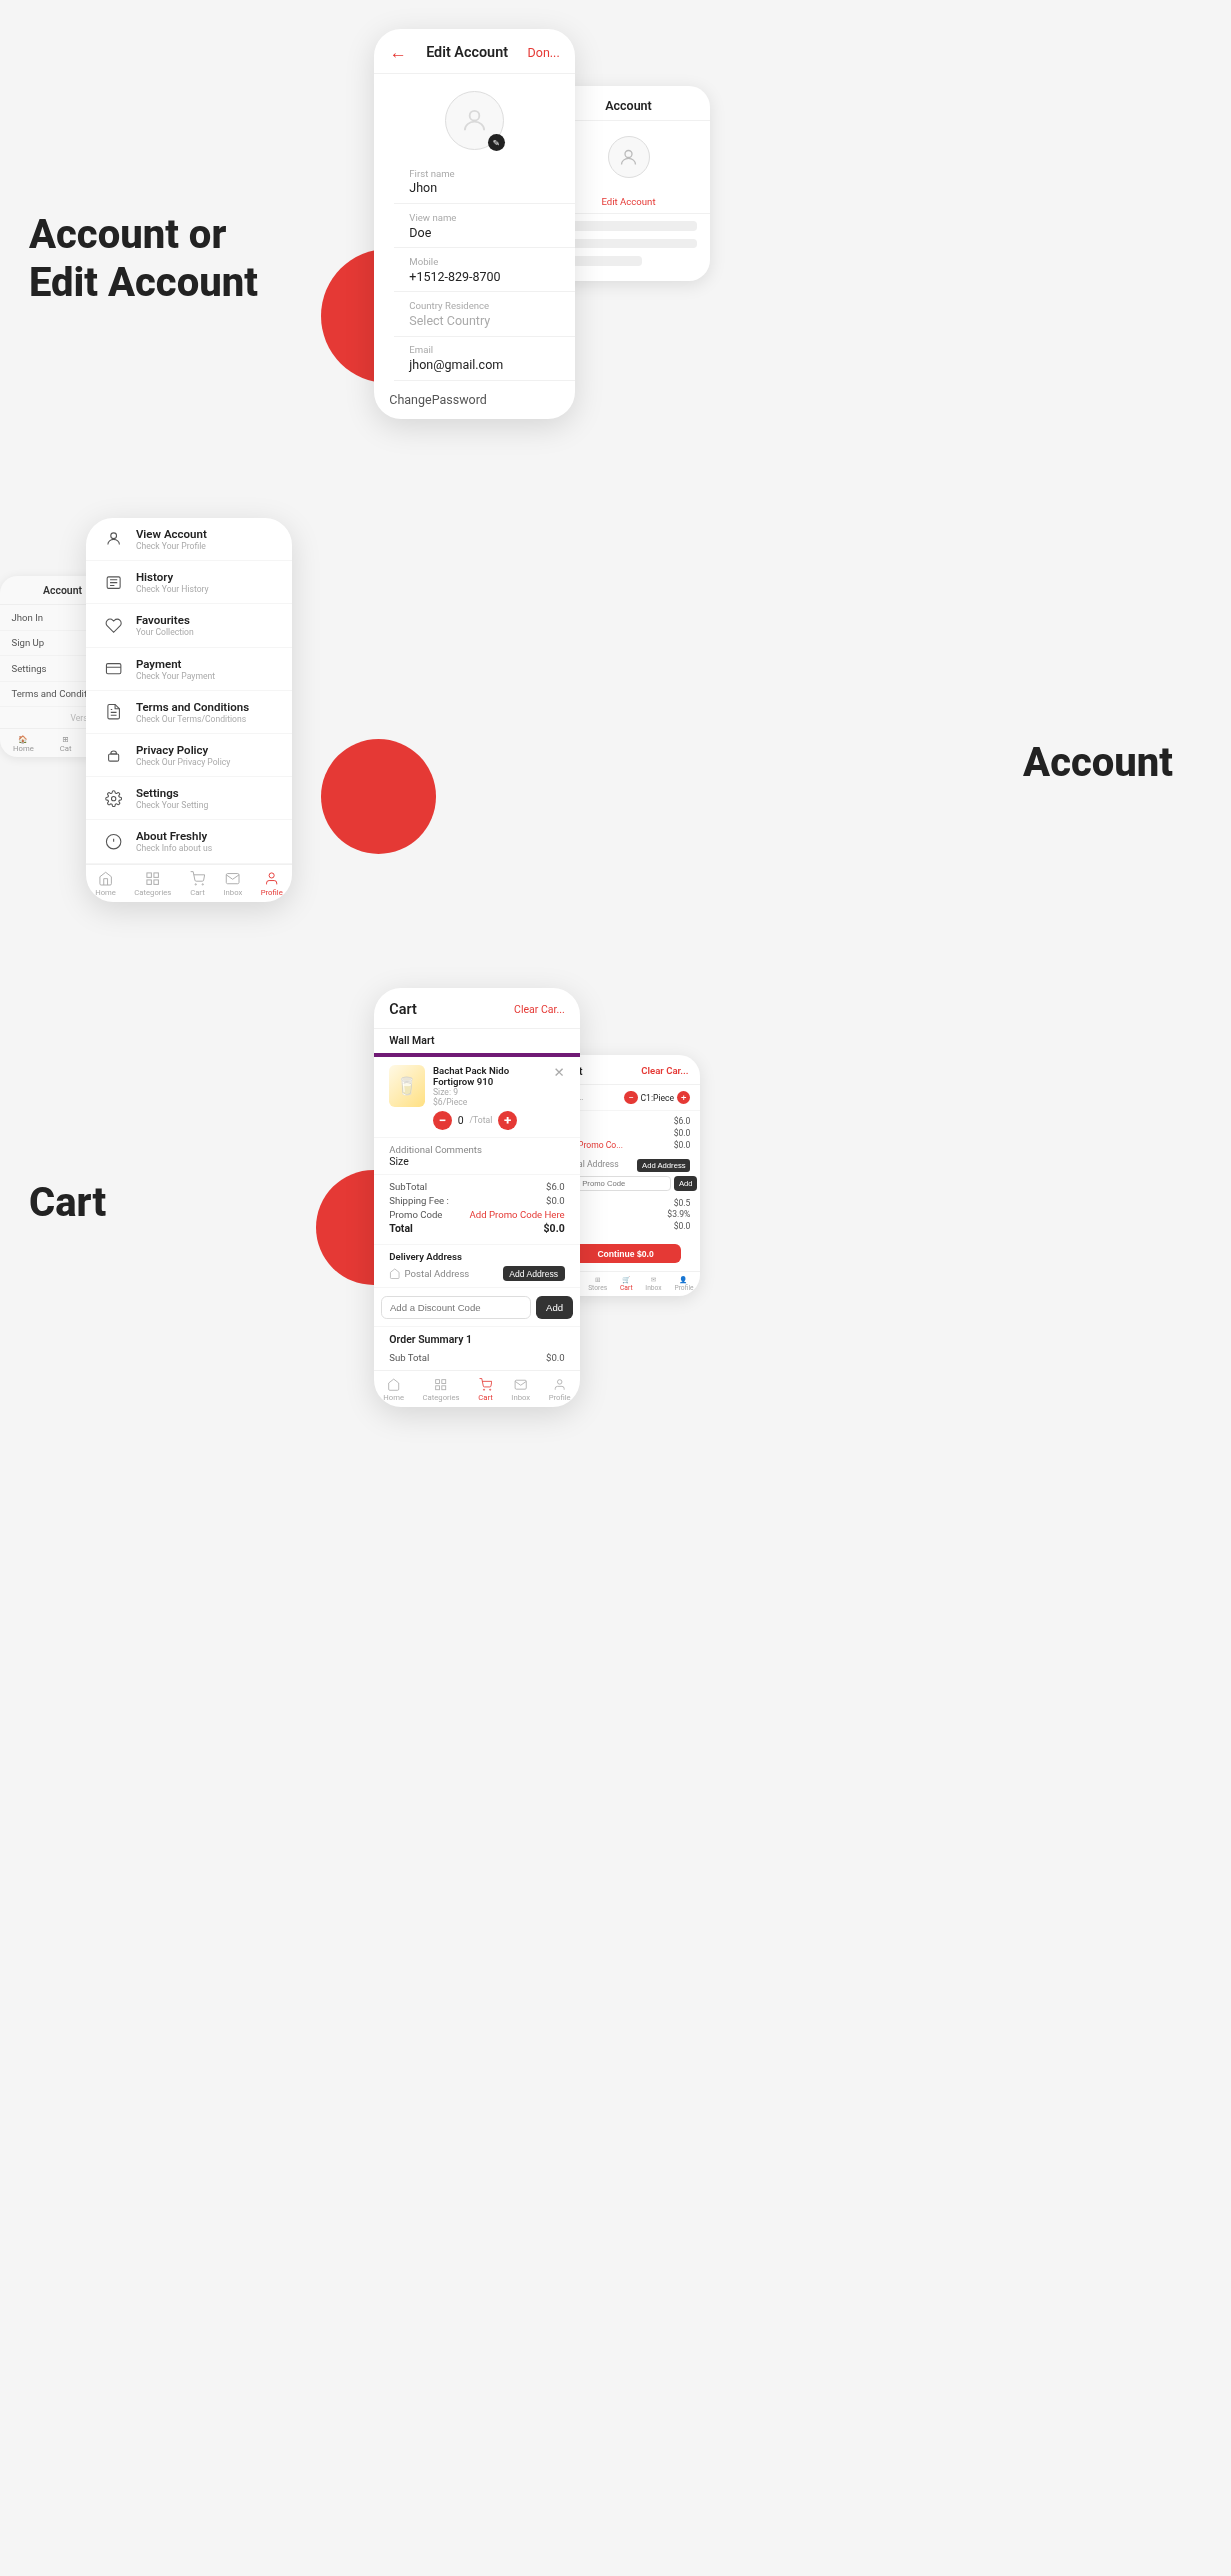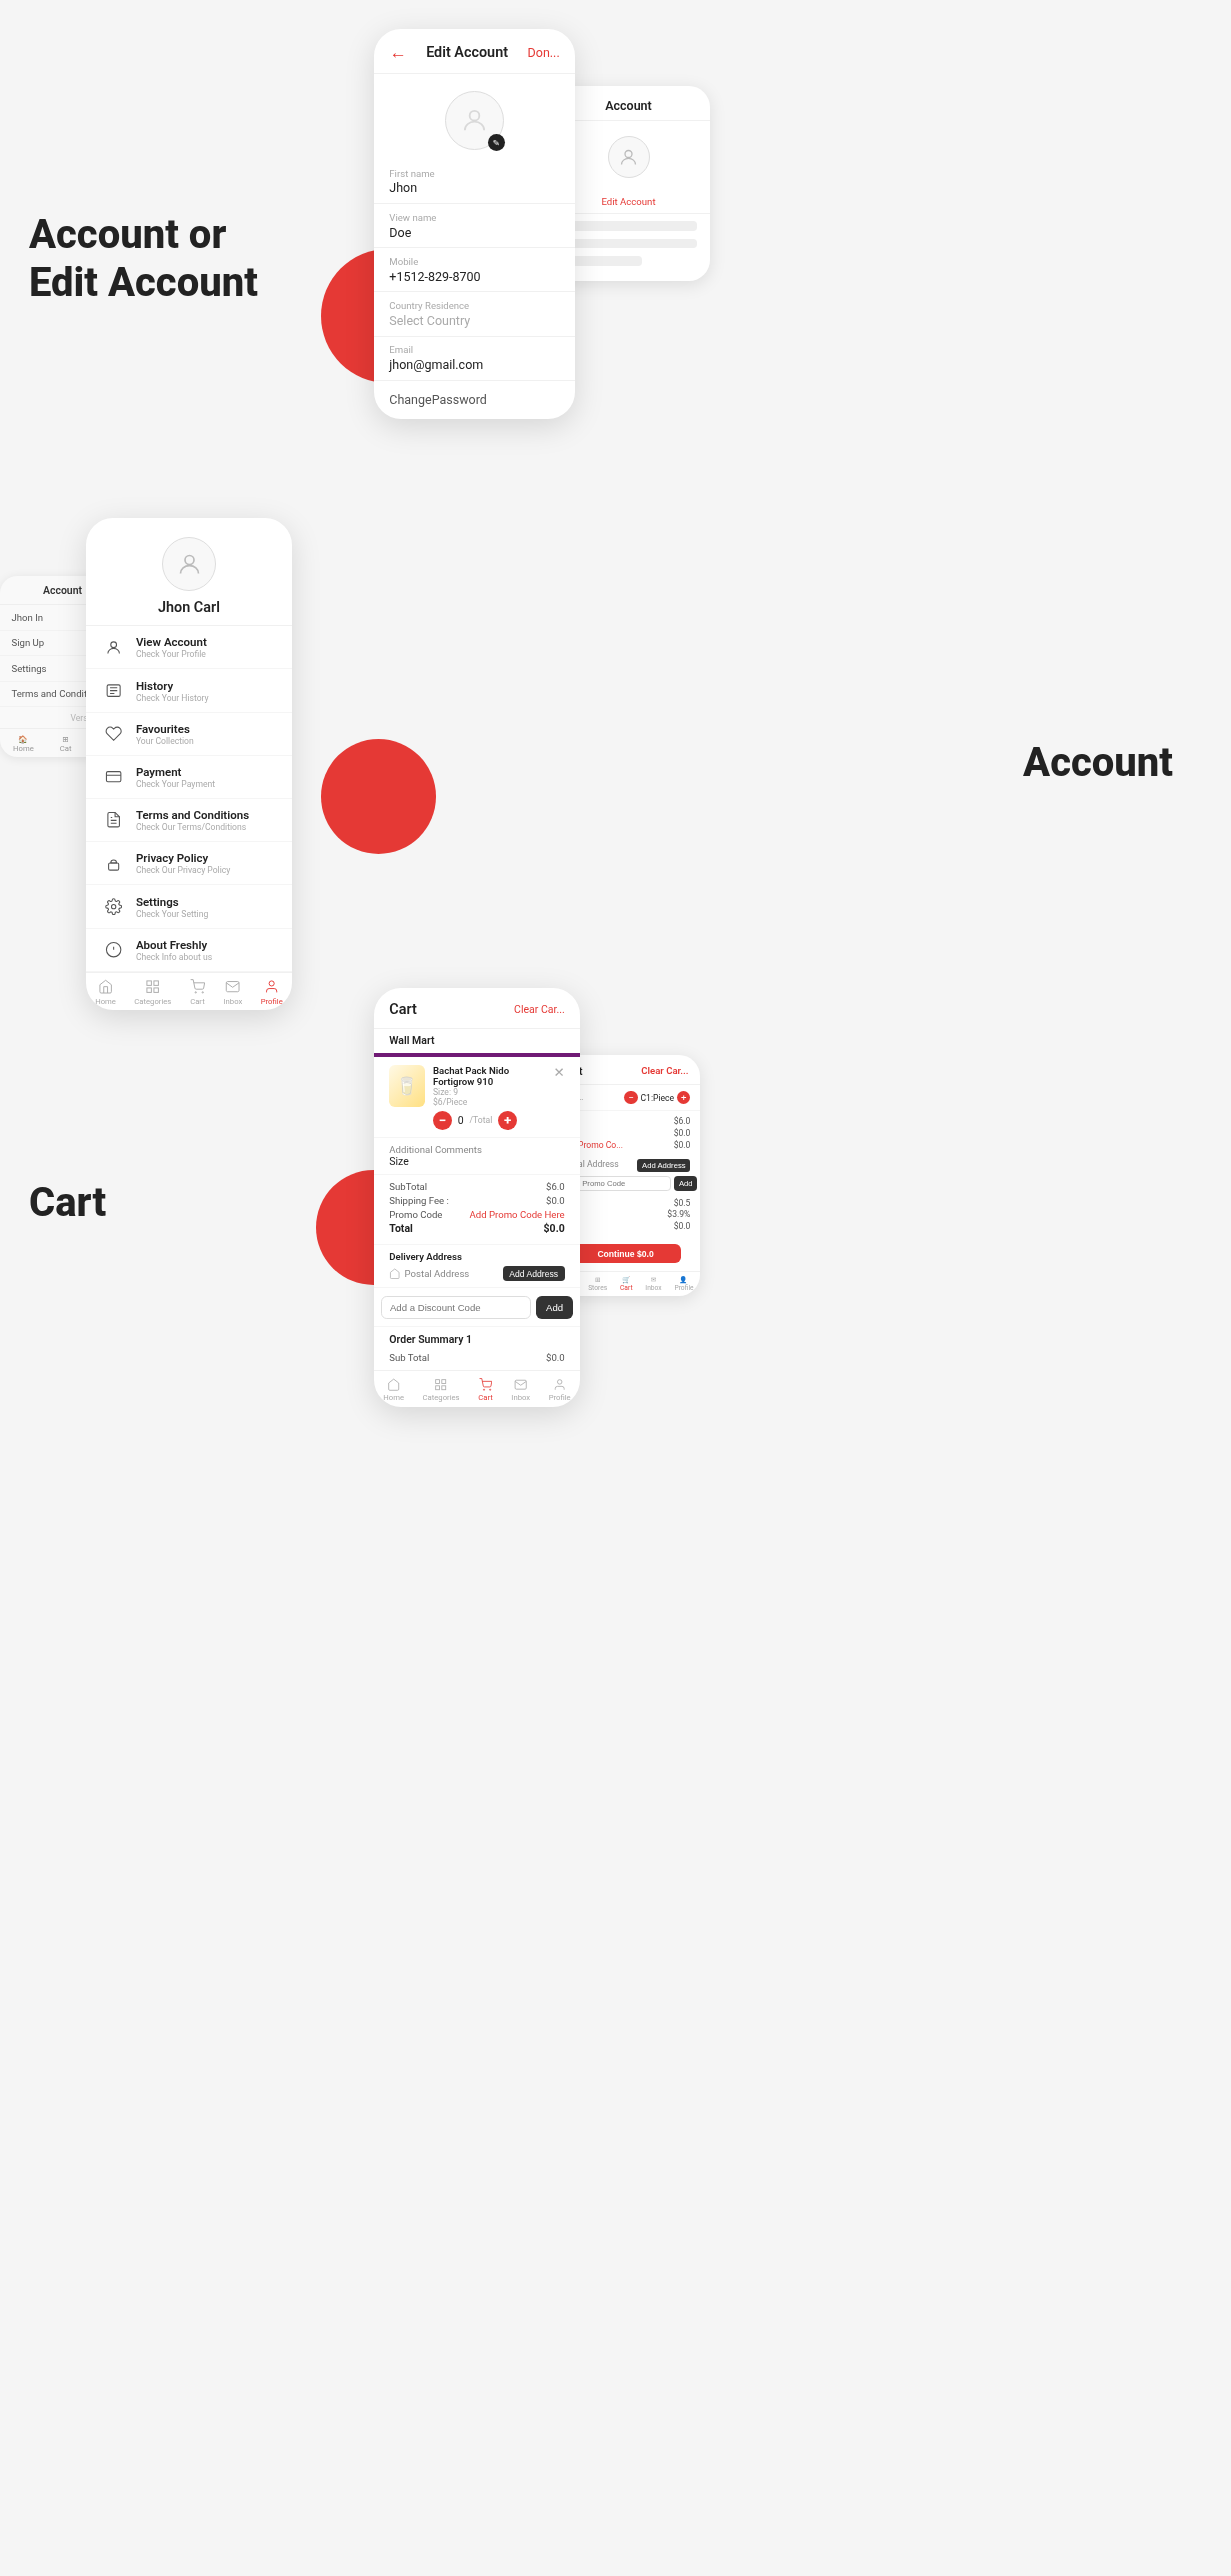--- a/index.html
+++ b/index.html
@@ -107,20 +107,21 @@
       justify-content: center;
     }
     .avatar-edit-badge::after {
       content: '✎';
       color: #fff;
       font-size: 8.6px;
     }
     .form-field {
       padding: 7.7px 15.3px 3.8px;
       border-bottom: 1px solid #f0f0f0;
+      margin-left: 20px;
     }
     .form-field .label {
       font-size: 9.6px;
       color: #aaa;
       margin-bottom: 1.9px;
     }
     .form-field .value {
       font-size: 12.5px;
       color: #222;
       padding-bottom: 3.8px;
@@ -702,29 +703,20 @@
     <div class="ab-item">Terms and Conditions</div>
     <div class="ab-version">Version 1.0</div>
     <div class="ab-nav">
       <span>🏠<br>Home</span>
       <span>⊞<br>Cat</span>
       <span>🛒<br>Cart</span>
     </div>
   </div>
 
   <div class="phone-account-front">
-    <div class="account-user-section">
-      <div class="user-avatar">
-        <svg width="27" height="27" viewBox="0 0 24 24" fill="none" stroke="#bbb" stroke-width="1.5">
-          <circle cx="12" cy="8" r="4"></circle>
-          <path d="M4 20c0-4 3.6-7 8-7s8 3 8 7"></path>
-        </svg>
-      </div>
-      <div class="user-name">Jhon Carl</div>
-    </div>
 
     <div class="menu-item">
       <div class="menu-icon">
         <svg width="17.3" height="17.3" viewBox="0 0 24 24" fill="none" stroke="#555" stroke-width="1.5">
           <circle cx="12" cy="8" r="4"></circle>
           <path d="M4 20c0-4 3.6-7 8-7s8 3 8 7"></path>
         </svg>
       </div>
       <div class="menu-text">
         <div class="menu-title">View Account</div>

